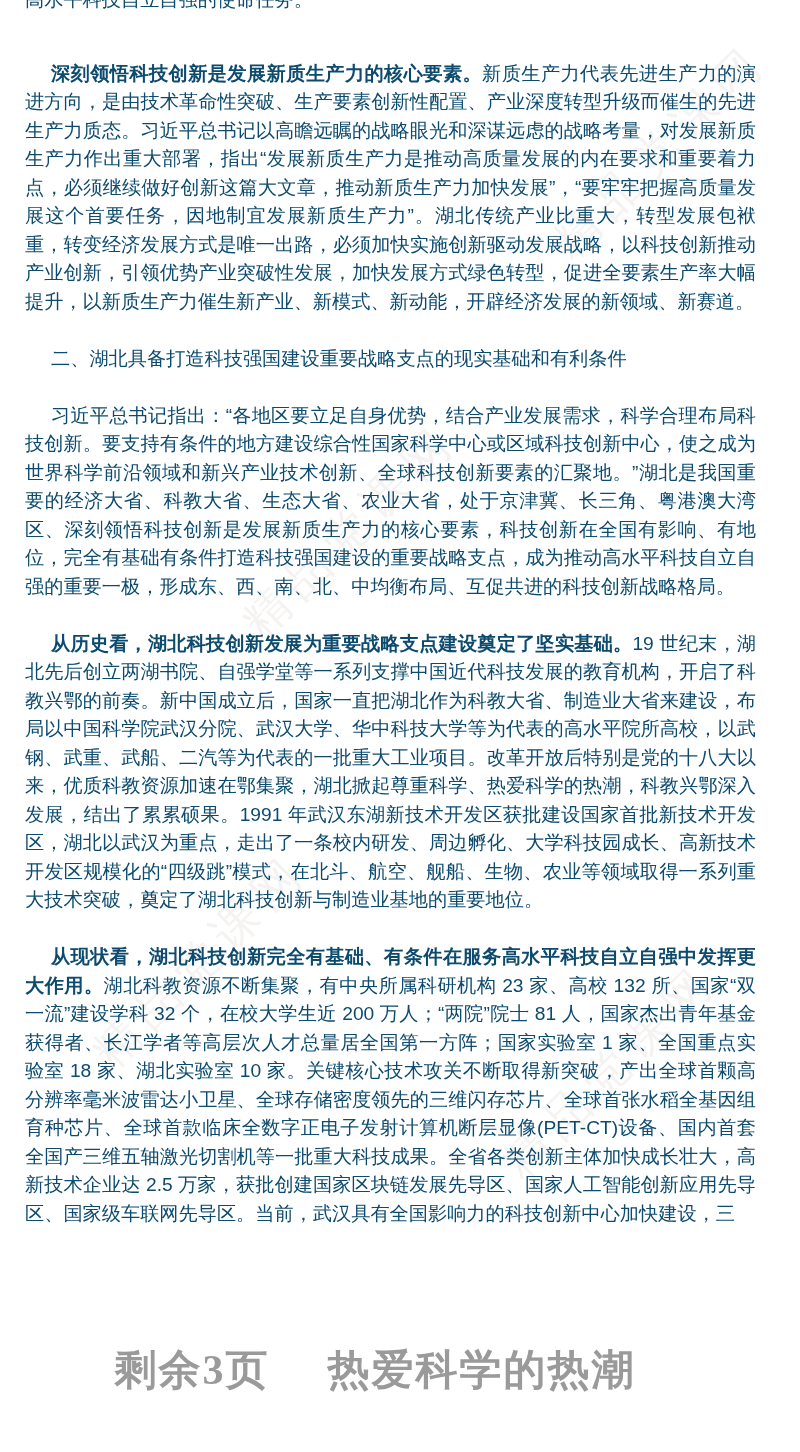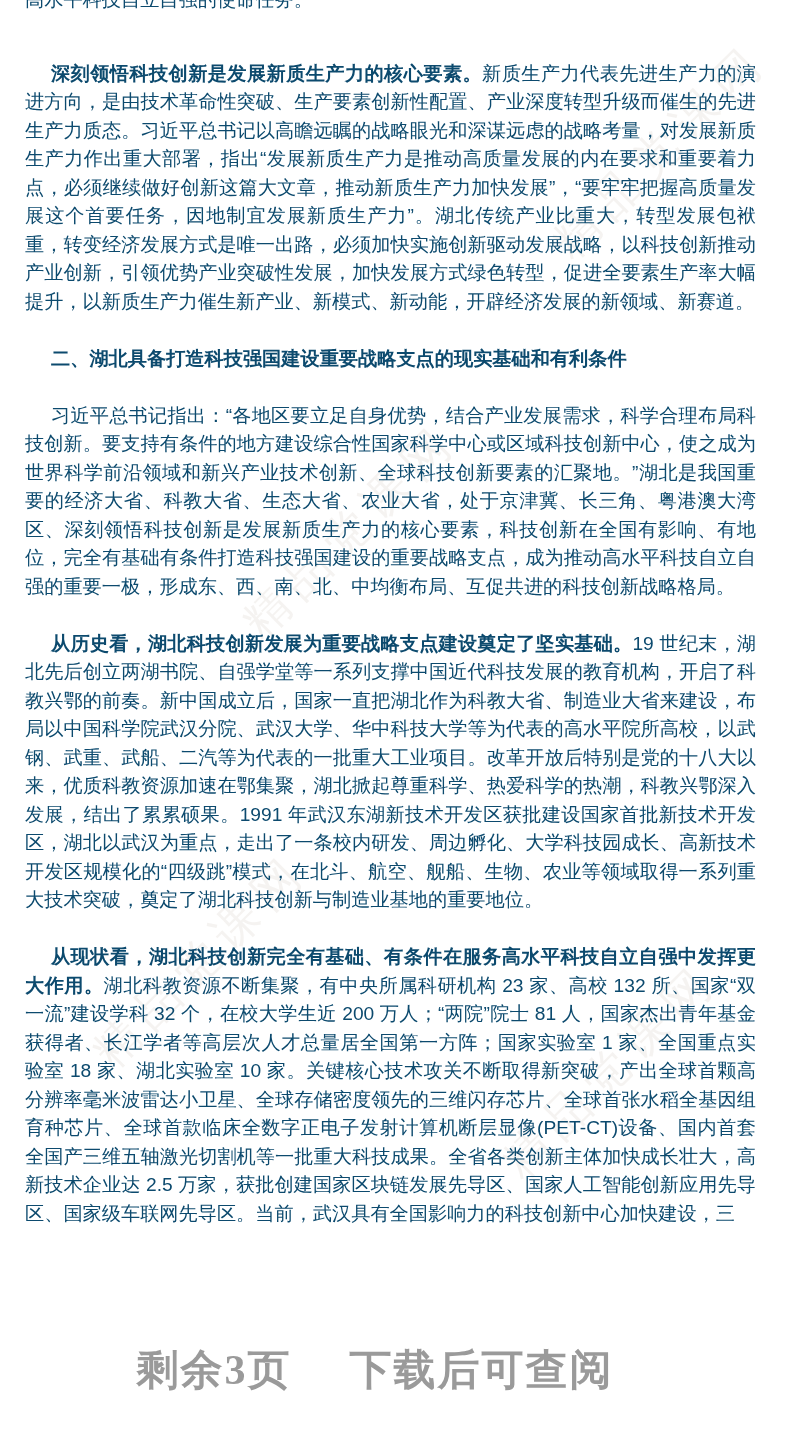--- a/index.html
+++ b/index.html
@@ -39,21 +39,21 @@
     margin:28.5px 0 0 0;
     font-size:19.2px;
     line-height:28.5px;
     text-indent:26px;
   }
   .content p.frag {
     margin-top:-14px;        
     text-indent:0;
   }
   .content p.p1 { margin-top:45px; }
-  .content h2 { font-weight:700; }
+  .content h2 { font-weight:400; }
   .lead { font-weight:700; }
 
   .footer {
     position:absolute; left:0; top:1346px;
     width:800px;
     text-align:center;
     transform:translateX(-25px);
     color:#9a9a9a;
     font-family:"Liberation Serif","DejaVu Serif",serif;
     font-weight:700;
@@ -97,16 +97,16 @@
       <span class="lead">从历史看，湖北科技创新发展为重要战略支点建设奠定了坚实基础。</span><span>19 世纪末，湖北先后创立两湖书院、自强学堂等一系列支撑中国近代科技发展的教育机构，开启了科教兴鄂的前奏。新中国成立后，国家一直把湖北作为科教大省、制造业大省来建设，布局以中国科学院武汉分院、武汉大学、华中科技大学等为代表的高水平院所高校，以武钢、武重、武船、二汽等为代表的一批重大工业项目。改革开放后特别是党的十八大以来，优质科教资源加速在鄂集聚，湖北掀起尊重科学、热爱科学的热潮，科教兴鄂深入发展，结出了累累硕果。1991 年武汉东湖新技术开发区获批建设国家首批新技术开发区，湖北以武汉为重点，走出了一条校内研发、周边孵化、大学科技园成长、高新技术开发区规模化的“四级跳”模式，在北斗、航空、舰船、生物、农业等领域取得一系列重大技术突破，奠定了湖北科技创新与制造业基地的重要地位。</span>
     </p>
 
     <p>
       <span class="lead">从现状看，湖北科技创新完全有基础、有条件在服务高水平科技自立自强中发挥更大作用。</span><span>湖北科教资源不断集聚，有中央所属科研机构 23 家、高校 132 所、国家“双一流”建设学科 32 个，在校大学生近 200 万人；“两院”院士 81 人，国家杰出青年基金获得者、长江学者等高层次人才总量居全国第一方阵；国家实验室 1 家、全国重点实验室 18 家、湖北实验室 10 家。关键核心技术攻关不断取得新突破，产出全球首颗高分辨率毫米波雷达小卫星、全球存储密度领先的三维闪存芯片、全球首张水稻全基因组育种芯片、全球首款临床全数字正电子发射计算机断层显像(PET-CT)设备、国内首套全国产三维五轴激光切割机等一批重大科技成果。全省各类创新主体加快成长壮大，高新技术企业达 2.5 万家，获批创建国家区块链发展先导区、国家人工智能创新应用先导区、国家级车联网先导区。当前，武汉具有全国影响力的科技创新中心加快建设，三</span>
     </p>
 
   </div>
 
   <div class="footer">
-    <span>剩余3页</span><span class="gap"></span><span>下载后可查阅</span>
+    <span>剩余3页</span><span class="gap"></span><span>热爱科学的热潮</span>
   </div>
 
 </div>
 
 </body></html>

